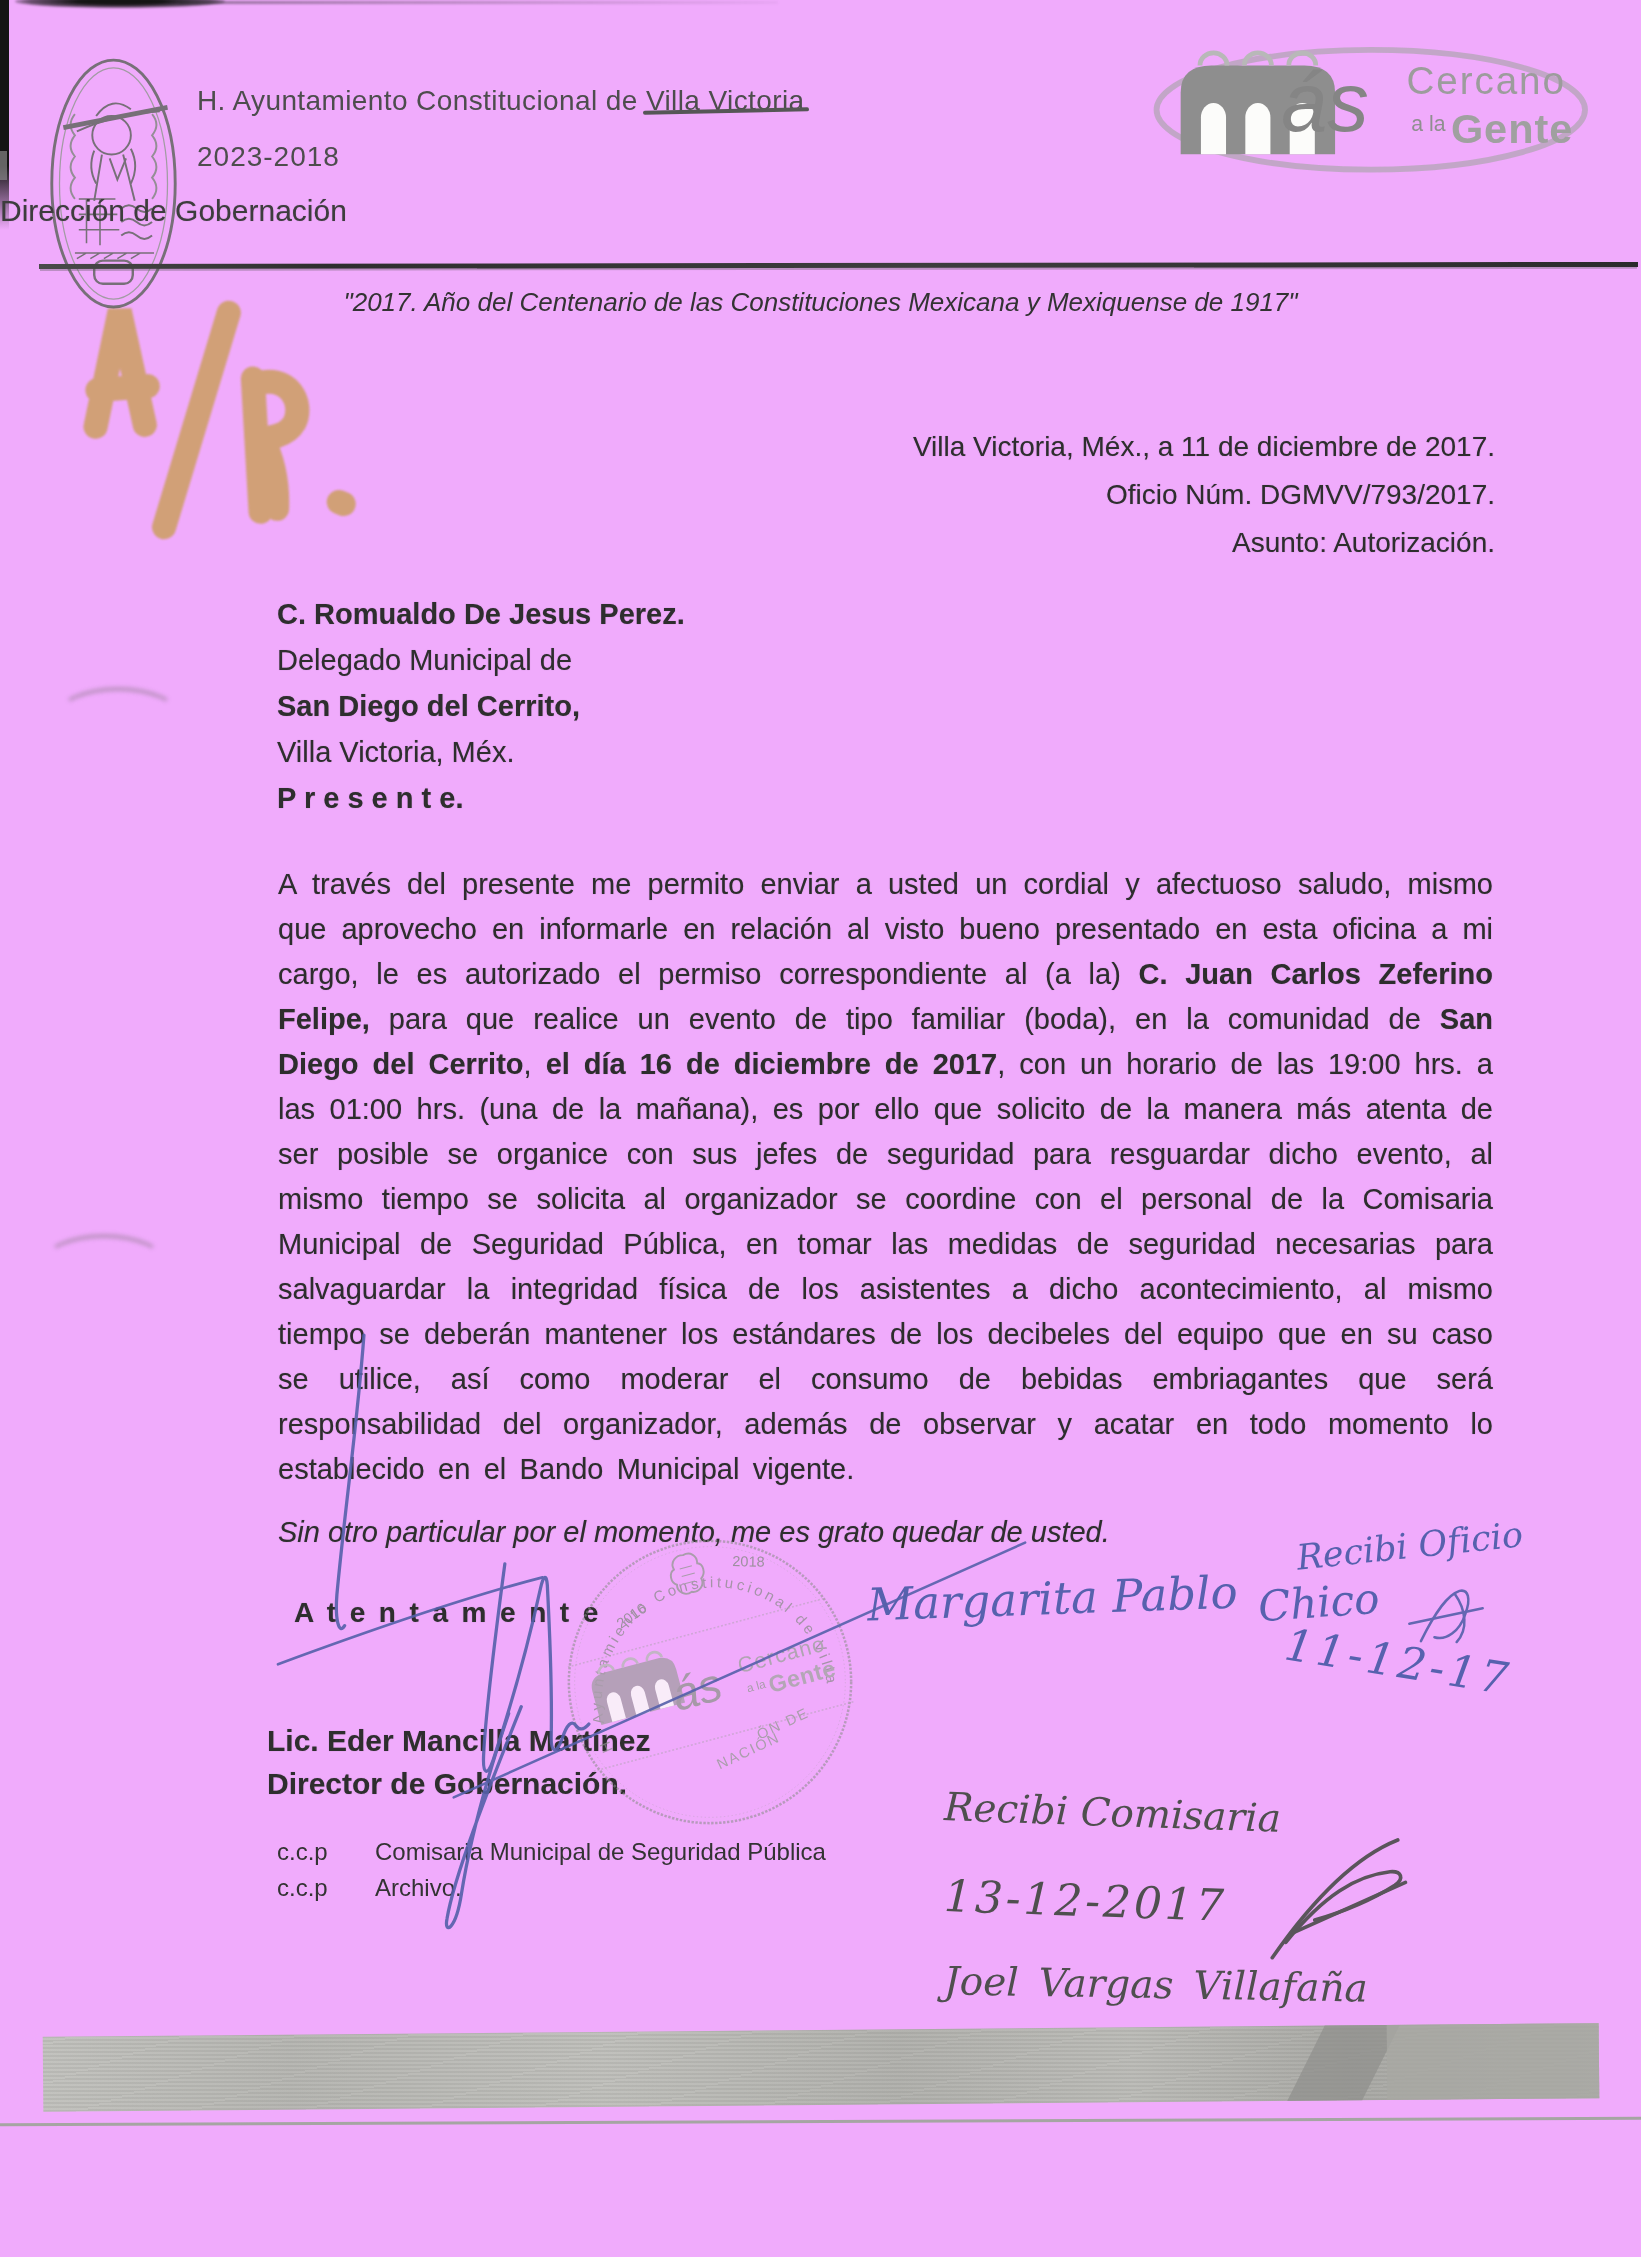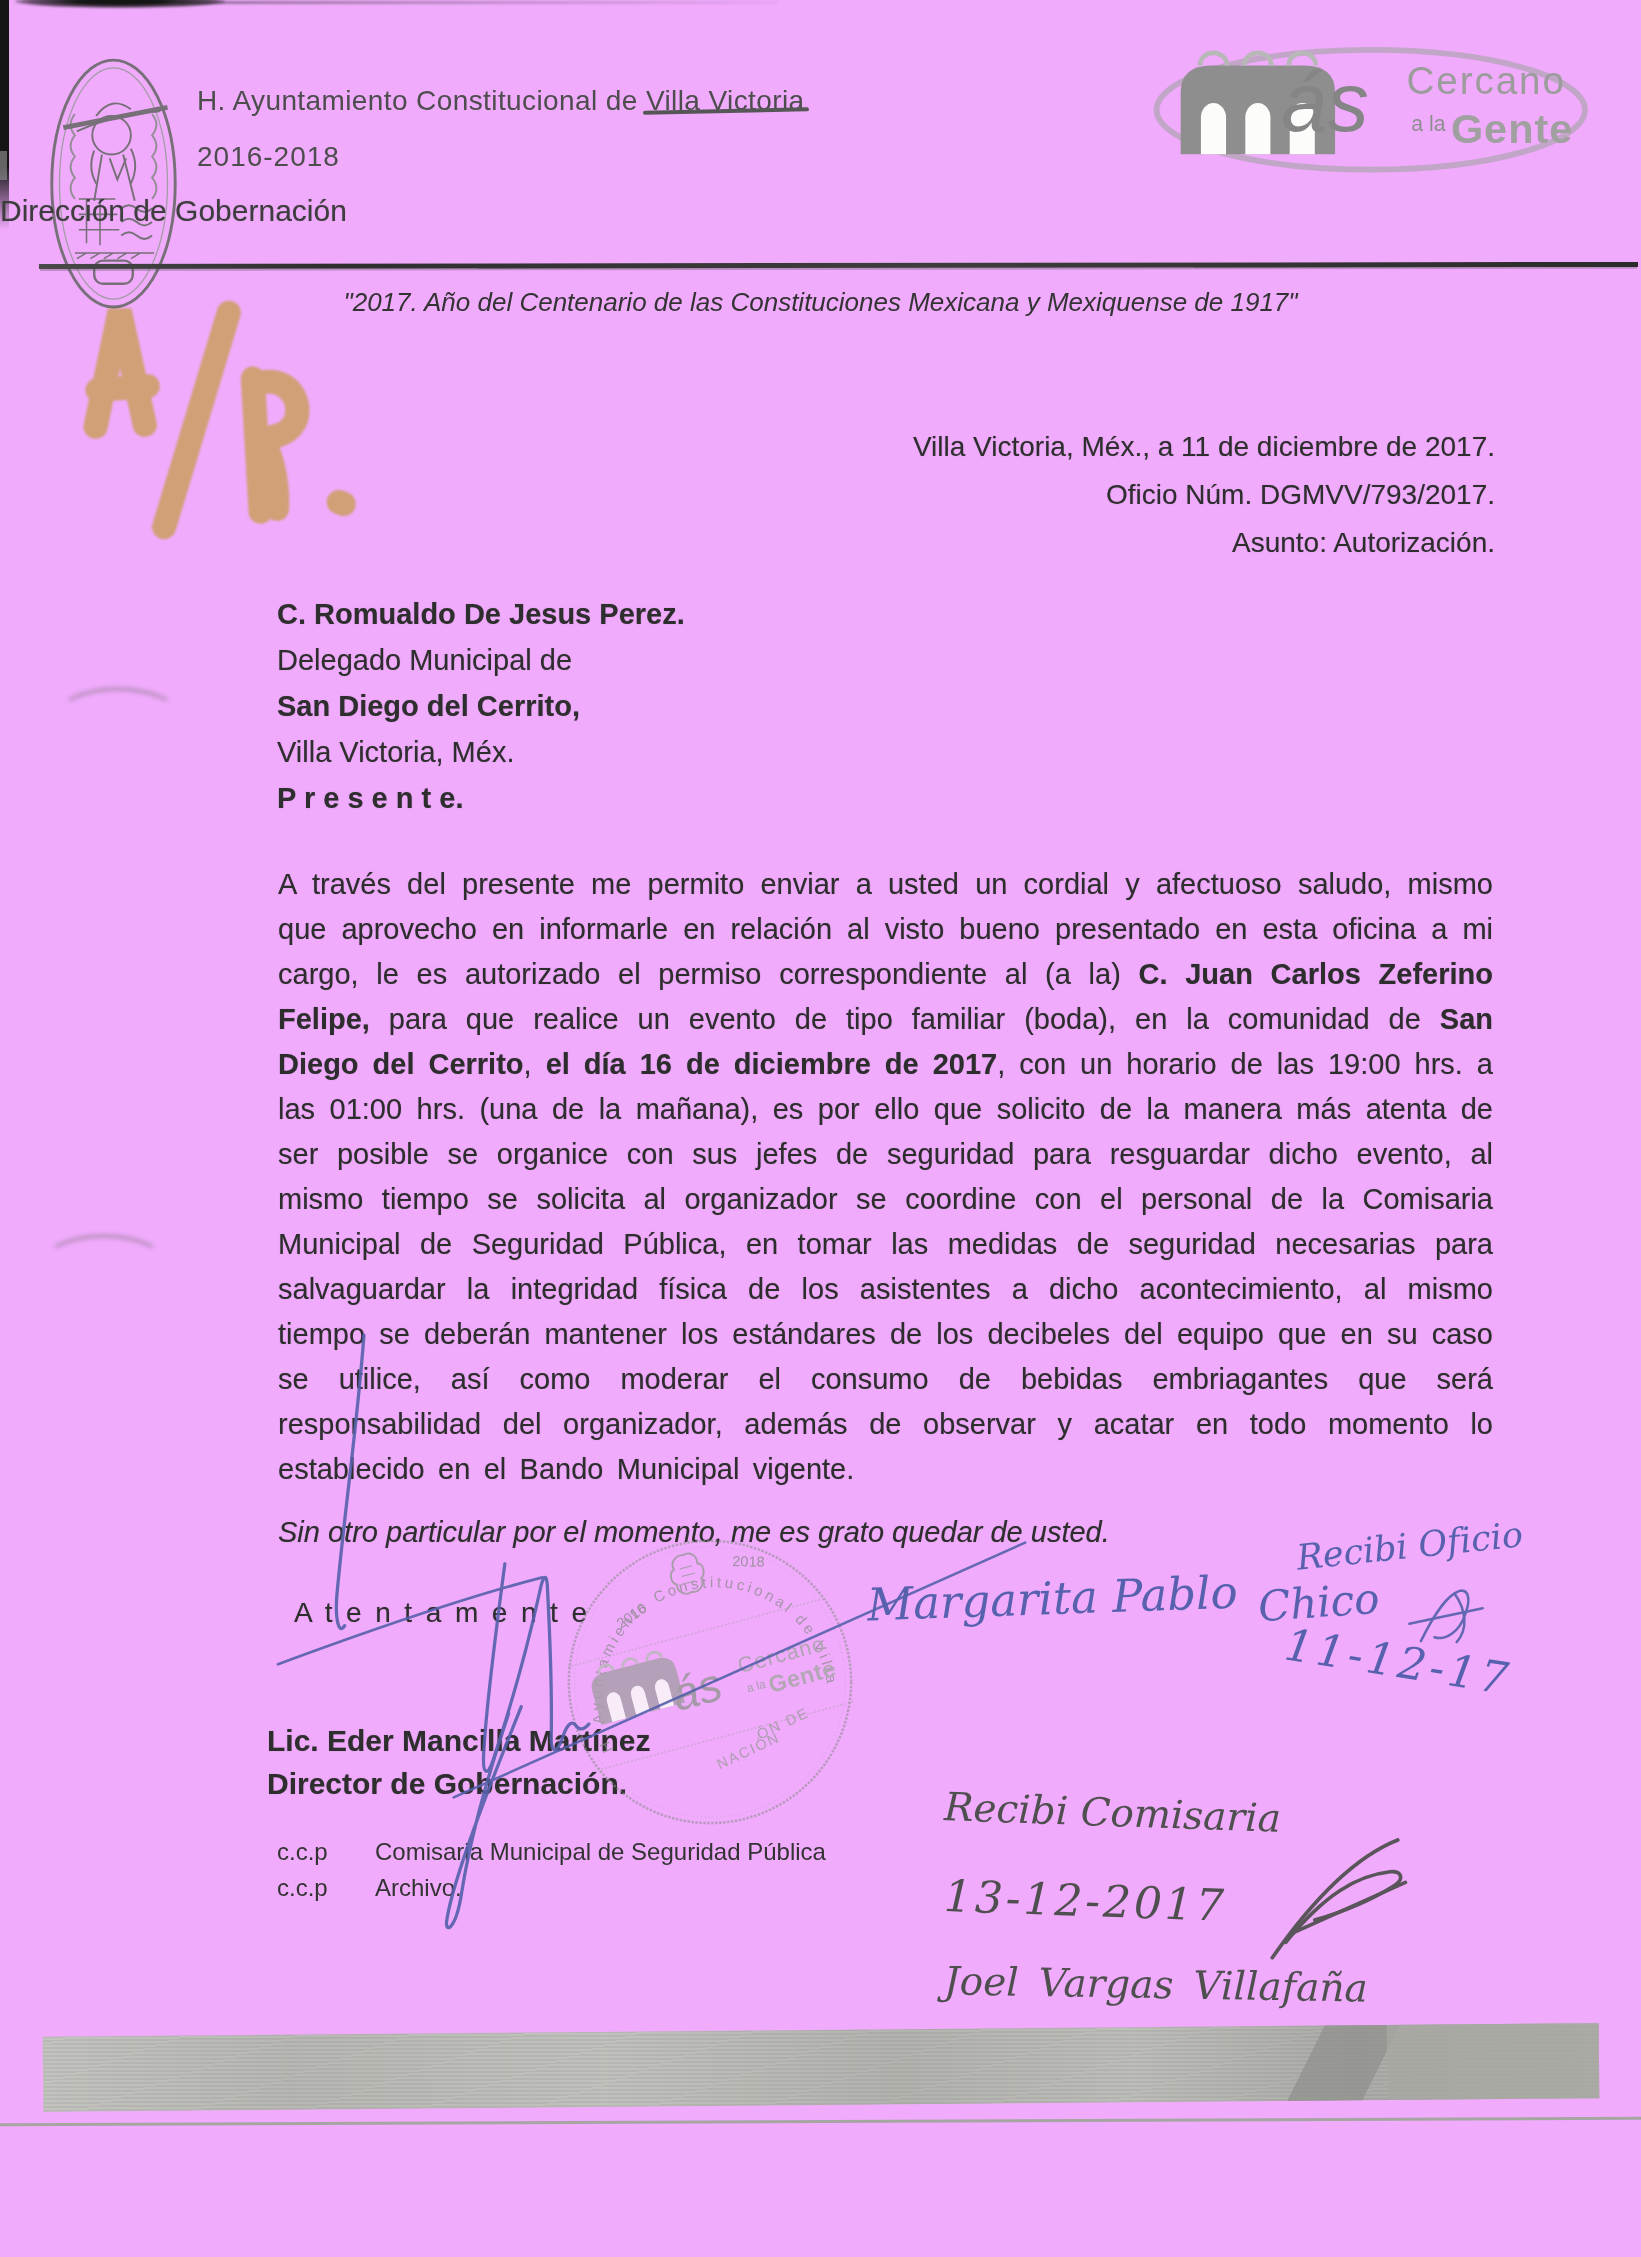--- a/index.html
+++ b/index.html
@@ -48,21 +48,21 @@
          font-size:26px;color:#333;}
 
   
   .soft{text-shadow:0 0 1px rgba(50,50,50,.35);}
   .dateline{position:absolute;top:378px;right:146px;text-align:right;font-size:28px;line-height:48px;color:#2e2e2e;margin-top:45px;}
   .recipient{position:absolute;left:277px;top:591px;font-size:29px;line-height:46px;}
   .b{font-weight:bold;}
   .body-par{position:absolute;left:278px;top:862px;width:1215px;margin:0;font-size:29px;line-height:45px;
             text-align:justify;word-spacing:5.3px;color:#2d2d2d;}
   .closing{position:absolute;left:278px;top:1516px;font-size:29px;font-style:italic;}
-  .salutation{position:absolute;left:294px;top:1597px;font-size:28px;font-weight:normal;letter-spacing:2.9px;}
+  .salutation{position:absolute;left:294px;top:1597px;font-size:28px;font-weight:bold;letter-spacing:2.9px;}
   .sig-name{position:absolute;left:267px;top:1724px;font-size:30px;font-weight:bold;}
   .sig-title{position:absolute;left:267px;top:1767px;font-size:30px;font-weight:bold;}
   .ccp{position:absolute;left:277px;top:1834px;font-size:24px;line-height:36px;color:#333;}
   .ccp-row{display:flex;}
   .ccp-label{width:98px;}
 
   
   .stamp{position:absolute;left:565px;top:1537px;width:290px;height:290px;opacity:.82;z-index:5;}
   .stamp text{font-family:"Liberation Sans",sans-serif;}
   .ink-layer{position:absolute;left:0;top:0;width:1641px;height:2257px;pointer-events:none;z-index:8;}
@@ -105,21 +105,21 @@
       <path d="M58 104 L50 152 M80 104 L92 152" stroke-width="2"></path>
       <path d="M66 108 l8 22 l9 -22" stroke-width="2"></path>
       <path d="M78 160 q8 -7 16 0 t16 0 M78 174 q8 -7 16 0 t16 0 M78 188 q8 -7 16 0 t16 0" stroke-width="2"></path>
       <path d="M34 150 H72 M34 166 H74 M34 182 H76 M42 150 V196 M56 150 V198" stroke-width="1.6"></path>
       <rect x="50" y="214" width="40" height="24" rx="9" stroke-width="2.5"></rect>
       <path d="M30 206 H112 M32 212 l10 -6 M46 212 l10 -6 M60 212 l10 -6 M74 212 l10 -6 M88 212 l10 -6" stroke-width="1.5"></path>
     </g>
   </svg>
 
   <div class="org-name"><span>H. Ayuntamiento Constitucional de </span><span class="city-underline">Villa Victoria</span></div>
-  <div class="org-term">2016-2018</div>
+  <div class="org-term">2023-2018</div>
 
   <svg class="mas-logo" viewBox="0 0 515 172">
     <ellipse cx="235" cy="92" rx="222" ry="62" fill="none" stroke="#a3a3a3" stroke-width="6" opacity=".6"></ellipse>
     <g transform="translate(38,36)">
       <path d="M0 102 V38 Q0 10 32 10 H128 Q160 10 160 38 V102 Z" fill="#8e8e8e"></path>
       <path d="M21 102 V64 a13 15 0 0 1 26 0 V102 Z" fill="#fcfcfa"></path>
       <path d="M67 102 V64 a13 15 0 0 1 26 0 V102 Z" fill="#fcfcfa"></path>
       <path d="M113 102 V64 a13 15 0 0 1 26 0 V102 Z" fill="#fcfcfa"></path>
       <path d="M20 10 a14 13 0 0 1 28 0 M66 10 a14 13 0 0 1 28 0 M112 10 a14 13 0 0 1 28 0" fill="none" stroke="#b8b8b8" stroke-width="5"></path>
     </g>

